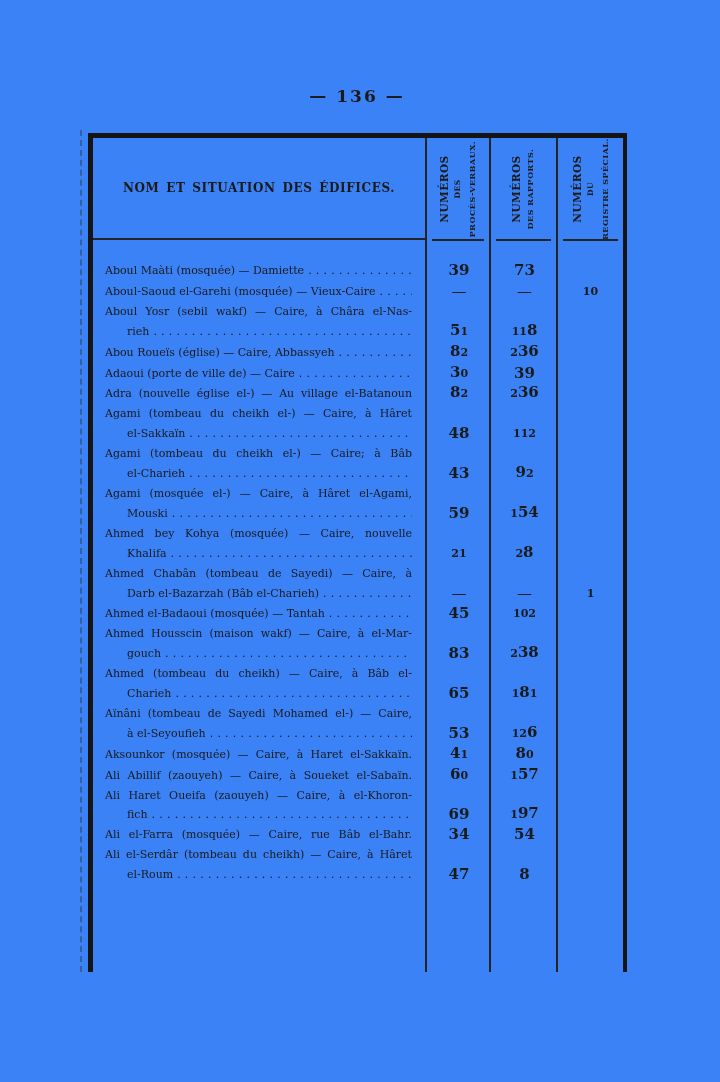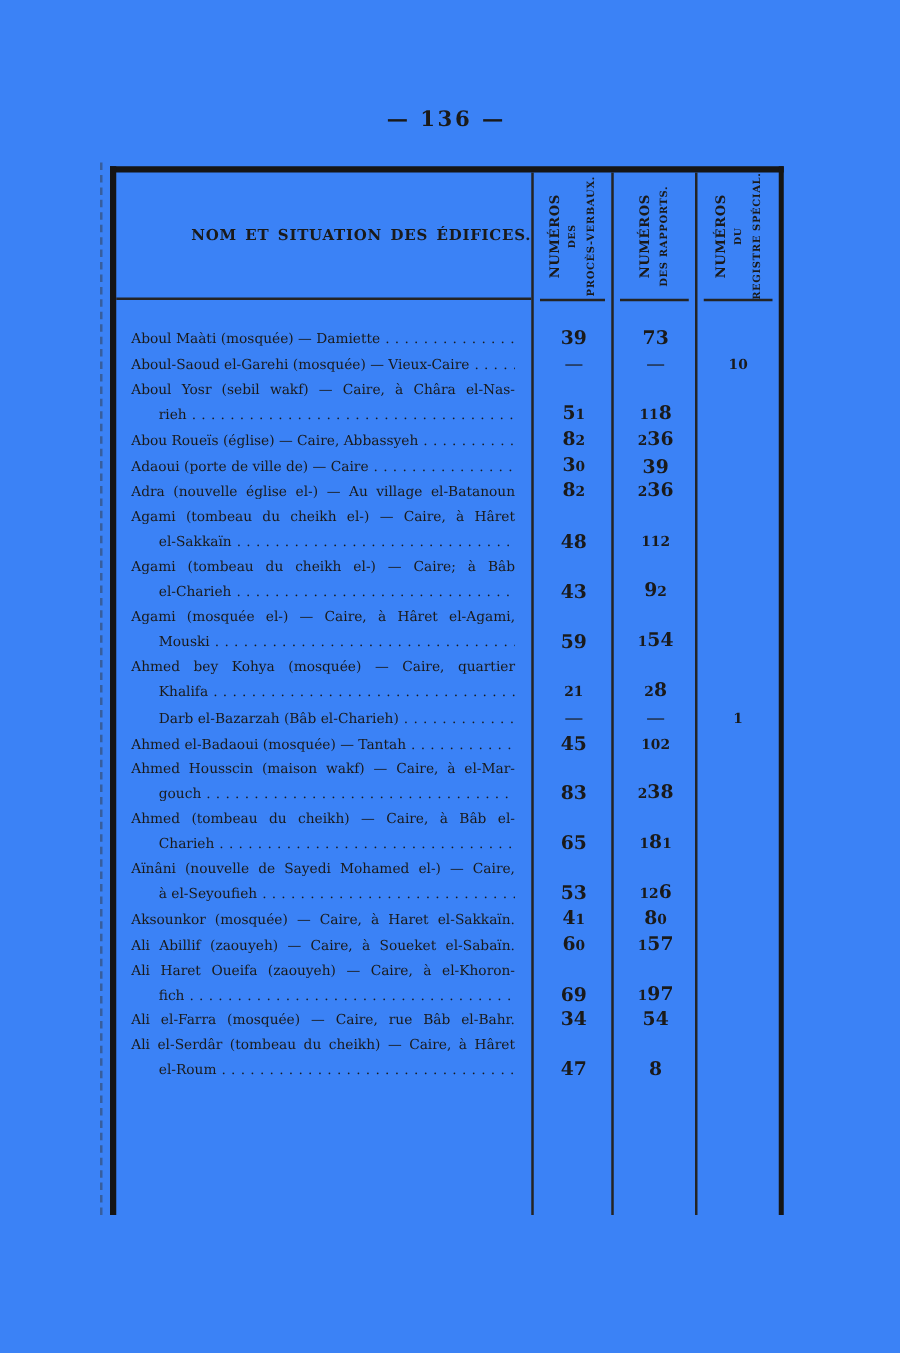--- a/index.html
+++ b/index.html
@@ -10,21 +10,21 @@
   .scan-edge{position:absolute;left:80px;top:130px;height:842px;width:0;
              border-left:2px dashed rgba(50,50,50,.45);}
   .tbl{position:absolute;left:88px;top:133px;width:539px;height:839px;box-sizing:border-box;
        border-top:5px solid #151515;border-left:5px solid #151515;border-right:4px solid #151515;}
   .inner{position:absolute;left:0;top:0;right:0;bottom:0;}
   
   .vd{position:absolute;top:0;bottom:0;width:1.6px;background:#242424;}
   .vd1{left:332px;} .vd2{left:396px;} .vd3{left:463px;}
   
   .hdr-name{position:absolute;left:0;top:0;width:332px;height:102px;
-            border-bottom:2px solid #242424;display:flex;align-items:center;justify-content:flex-end;box-sizing:border-box;}
+            border-bottom:2px solid #242424;display:flex;align-items:center;justify-content:center;box-sizing:border-box;}
   .hdr-name span{font-size:12px;font-weight:bold;letter-spacing:.6px;word-spacing:2px;}
   .hdr-num{position:absolute;top:0;height:102px;display:flex;align-items:center;justify-content:center;}
   .h1{left:334px;width:62px;} .h2{left:398px;width:65px;} .h3{left:465px;width:65px;}
   .hline{position:absolute;left:5px;right:5px;bottom:-1px;height:2px;background:#242424;}
   .rot{transform:rotate(-90deg);white-space:nowrap;text-align:center;font-weight:bold;letter-spacing:.5px;}
   .rot div{line-height:14px;}
   
   .body{position:absolute;left:0;top:104px;right:0;padding-top:19px;}
   .row{display:grid;grid-template-columns:334px 64px 67px 65px;align-items:end;}
   .namecell{padding-left:12px;padding-right:15px;font-size:11px;line-height:19.9px;}
@@ -173,32 +173,33 @@
                 <span class="t">Mouski</span>
                 <span class="dots">................................................................................</span>
               </div>
             </div>
             <div class="num"><span>5</span><span>9</span></div>
             <div class="num"><span class="os">1</span><span>5</span><span>4</span></div>
             <div class="num"></div>
           </div>
           <div class="row">
             <div class="namecell">
-              <div class="l1j">Ahmed bey Kohya (mosquée) — Caire, quartier</div>
+              <div class="l1j">Ahmed bey Kohya (mosquée) — Caire, nouvelle</div>
               <div class="wrap2 lflex">
                 <span class="t">Khalifa</span>
                 <span class="dots">................................................................................</span>
               </div>
             </div>
             <div class="num"><span class="os">2</span><span class="os">1</span></div>
             <div class="num"><span class="os">2</span><span>8</span></div>
             <div class="num"></div>
           </div>
           <div class="row">
             <div class="namecell">
+              <div class="l1j">Ahmed Chabân (tombeau de Sayedi) — Caire, à</div>
               <div class="wrap2 lflex">
                 <span class="t">Darb el-Bazarzah (Bâb el-Charieh)</span>
                 <span class="dots">................................................................................</span>
               </div>
             </div>
             <div class="num"><span class="dash">—</span></div>
             <div class="num"><span class="dash">—</span></div>
             <div class="num"><span class="os">1</span></div>
           </div>
           <div class="row">
@@ -231,21 +232,21 @@
                 <span class="t">Charieh</span>
                 <span class="dots">................................................................................</span>
               </div>
             </div>
             <div class="num"><span>6</span><span>5</span></div>
             <div class="num"><span class="os">1</span><span>8</span><span class="os">1</span></div>
             <div class="num"></div>
           </div>
           <div class="row">
             <div class="namecell">
-              <div class="l1j">Aïnâni (nouvelle de Sayedi Mohamed el-) — Caire,</div>
+              <div class="l1j">Aïnâni (tombeau de Sayedi Mohamed el-) — Caire,</div>
               <div class="wrap2 lflex">
                 <span class="t">à el-Seyoufieh</span>
                 <span class="dots">................................................................................</span>
               </div>
             </div>
             <div class="num"><span>5</span><span>3</span></div>
             <div class="num"><span class="os">1</span><span class="os">2</span><span>6</span></div>
             <div class="num"></div>
           </div>
           <div class="row">

